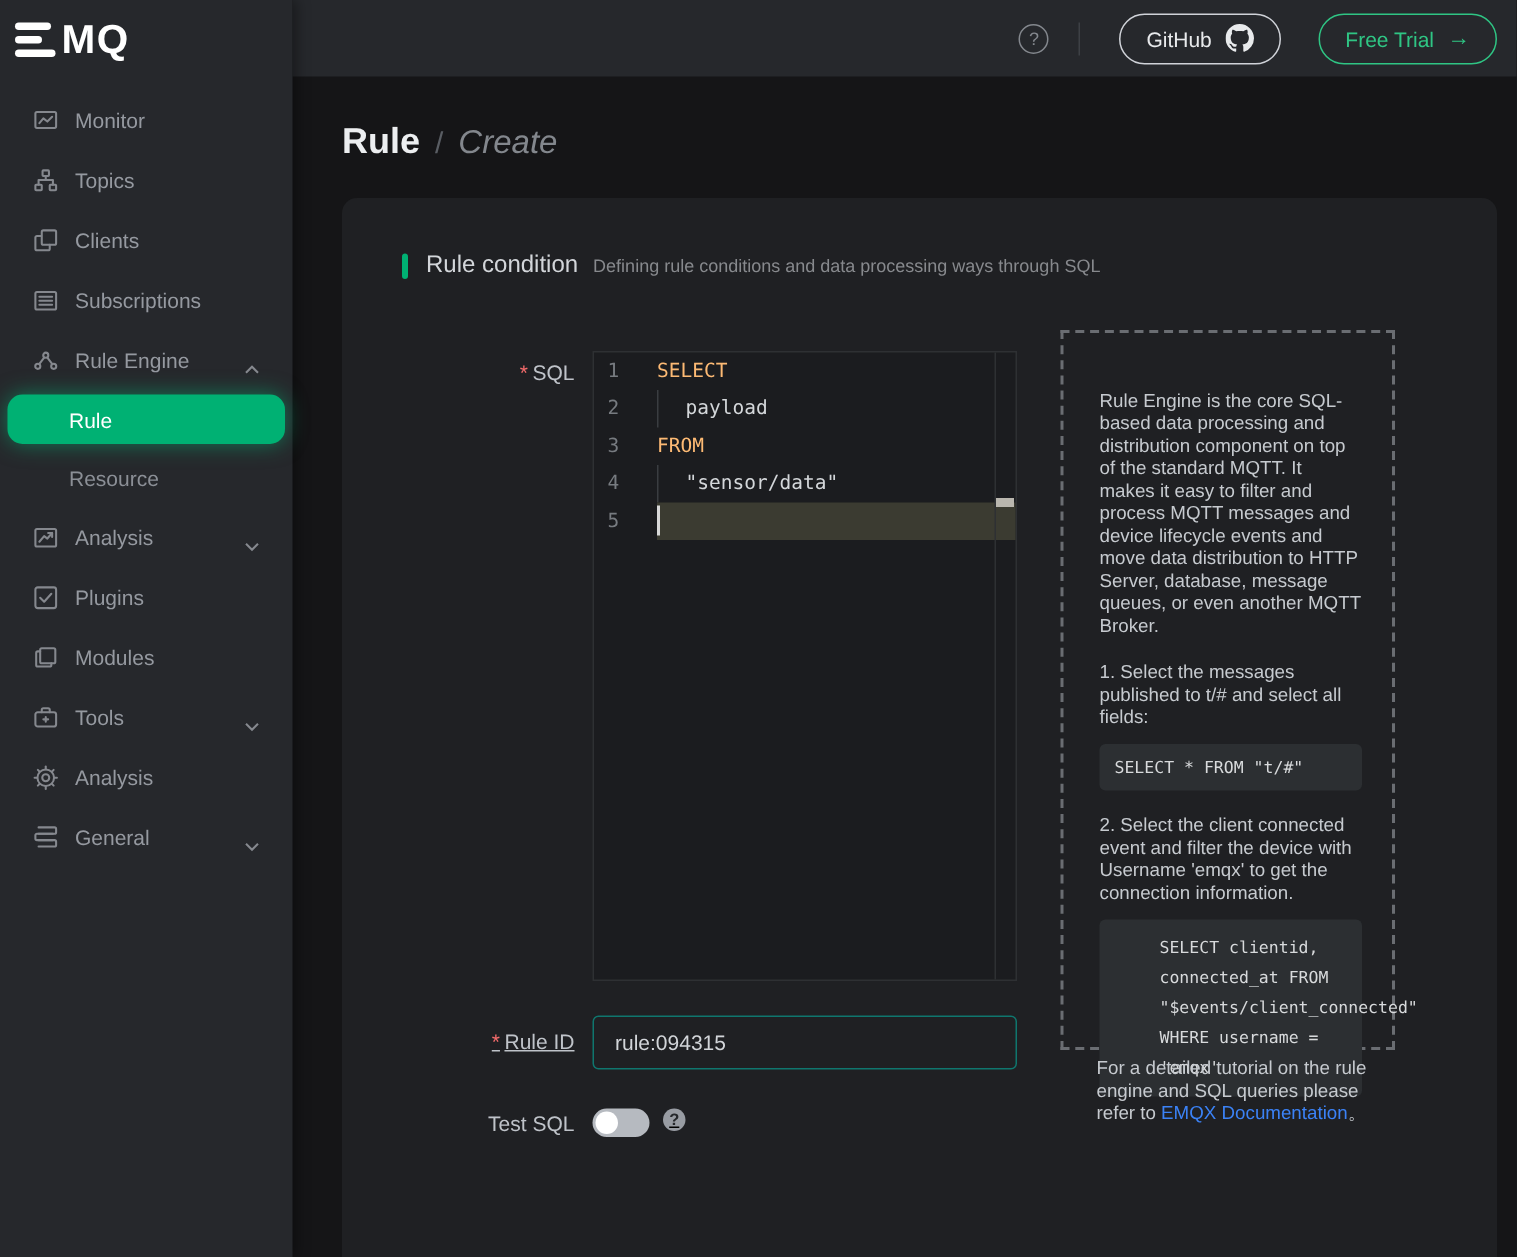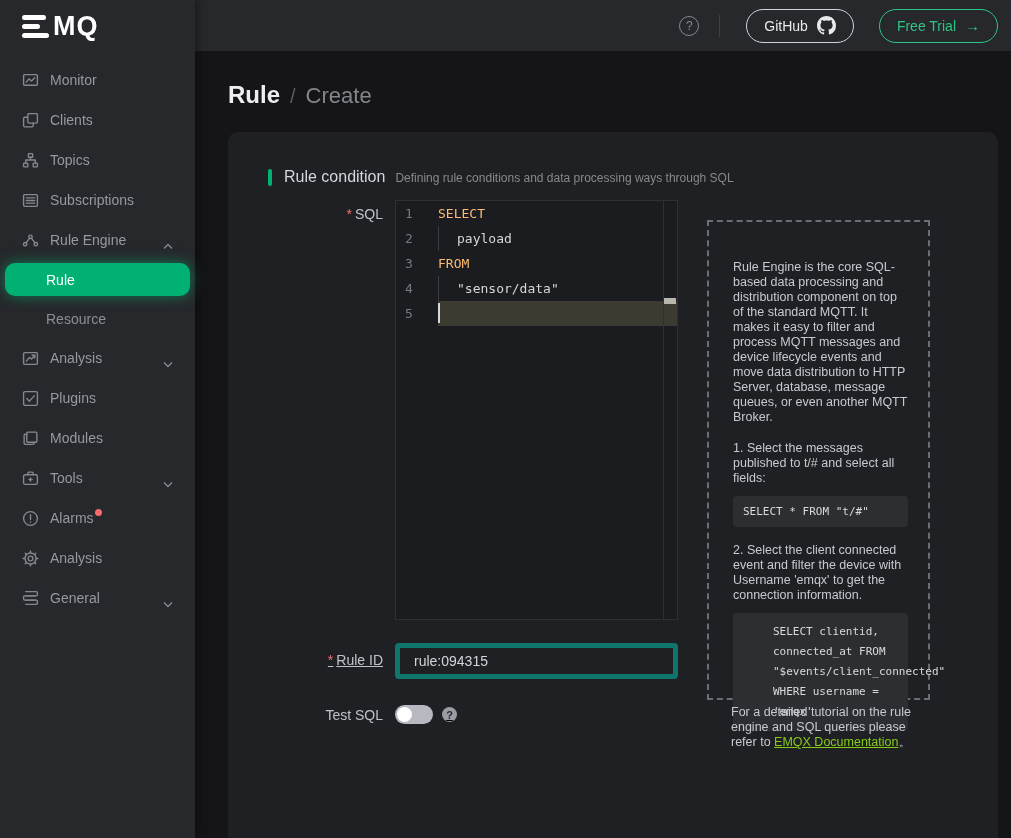--- a/index.html
+++ b/index.html
@@ -2,21 +2,21 @@
 <html><head>
 <meta charset="utf-8">
 <style>
   * { margin:0; padding:0; box-sizing:border-box; }
   html,body { width:1011px; height:838px; overflow:hidden; background:#151517;
               font-family:"Liberation Sans", sans-serif; }
 
   
   .sidebar { position:absolute; left:0; top:0; width:195px; height:838px;
              background:#26282c; z-index:5; box-shadow:3px 0 8px rgba(0,0,0,.35); }
-  .logo { height:52px; display:flex; align-items:center; padding-left:22px; gap:4px; }
+  .logo { height:52px; display:flex; align-items:center; padding-left:10px; gap:4px; }
   .logo-bars { display:flex; flex-direction:column; gap:4px; }
   .logo-bars i { display:block; height:5px; border-radius:2.5px; background:#fff; }
   .logo-bars i:nth-child(1){ width:24px; }
   .logo-bars i:nth-child(2){ width:18px; }
   .logo-bars i:nth-child(3){ width:27px; }
   .logo-text { color:#fff; font-size:27px; font-weight:700; letter-spacing:1px; line-height:1; }
   .nav { padding-top:8px; }
   .nav-item { height:40px; display:flex; align-items:center; padding:0 22px;
               color:#9599a0; font-size:14px; cursor:pointer; }
   .nav-item .icn { width:17px; height:17px; margin-right:11px; flex:0 0 17px; color:#85888e; }
@@ -44,32 +44,32 @@
   .github-btn { border:1.5px solid #cfd2d8; color:#e8eaec; }
   .github-btn .gh-icn svg { width:19px; height:19px; fill:#e8eaec; display:block; }
   .trial-btn { border:1.5px solid #2fc584; color:#2fc584; margin-left:25px;justify-content:flex-end; }
   .trial-btn .arrow { font-size:15px; }
 
   
   .main { position:absolute; left:195px; top:51px; right:0; bottom:0; }
   .breadcrumb { margin:30px 0 0 33px; display:flex; align-items:baseline; }
   .bc-current { color:#eceef0; font-size:24px; font-weight:600; }
   .bc-sep { color:#595d63; font-size:20px; margin:0 10px; }
-  .bc-page { color:#83878d; font-size:22px; }
+  .bc-page { color:#83878d; font-size:22px;font-style:italic; }
 
   .card { position:relative; margin:23px 13px 0 33px; width:770px; height:800px;
           background:#1f2023; border-radius:10px; padding-top:36px; }
 
   .section-header { display:flex; align-items:baseline; margin-left:40px; }
   .section-bar { width:4px; height:17px; border-radius:2px; background:#00b173;
                  align-self:center; margin-right:12px; }
   .section-title { color:#d3d6da; font-size:16px; }
   .section-subtitle { color:#87898d; font-size:12px; margin-left:10px; }
 
-  .form { margin-top:14px; }
+  .form { margin-top:48px; }
   .form-row { position:relative; margin-left:167px; }
   .form-label { position:absolute; right:calc(100% + 12px); white-space:nowrap;
                 color:#bfc3c9; font-size:14px; }
   .req { color:#f56c6c; margin-right:3px; }
 
   
   .editor { width:283px; height:420px; background:#1b1c1f; border:1px solid #2e3033;
             position:relative; font-family:"DejaVu Sans Mono", monospace; font-size:13px; }
   .editor-label { top:6px; }
   .ed-line { display:flex; height:25px; line-height:25px; position:relative; }
@@ -80,48 +80,48 @@
   .ed-line.active-line::after { content:""; position:absolute; left:42px; right:0; top:0;
             bottom:0; background:#3b3b31; }
   .cursor-bar { position:absolute; left:42px; top:2px; width:2px; height:20px;
             background:#d8d8d8; z-index:2; }
   .ed-scroll-col { position:absolute; top:0; right:0; width:14px; height:100%;
             border-left:1px solid #2e3033; }
   .ed-ruler-marker { position:absolute; right:1px; top:97px; width:12px; height:6px;
             background:#b9b6ae; }
 
   
-  .text-input { width:283px; height:36px; background:transparent; border:5px solid #0f766e;
+  .text-input { width:283px; height:36px; background:transparent; border:1px solid #0f766e;
             border-radius:4px; color:#d2d5d9; font-size:14px; padding:0 14px;
             font-family:"Liberation Sans", sans-serif; outline:none; }
   .text-input::placeholder { color:#55585e; }
   .row-ruleid { margin-top:23px; }
   .row-desc { margin-top:24px; }
   .row-ruleid .form-label, .row-desc .form-label { top:9px;text-decoration:underline; }
-  .row-toggle { margin-top:26px; display:flex; align-items:center;text-decoration:underline; }
+  .row-toggle { margin-top:26px; display:flex; align-items:flex-start;text-decoration:underline; }
   .row-toggle .form-label { top:2px; }
   .toggle { width:38px; height:19px; border-radius:10px; background:#b6bac0;
             position:relative; cursor:pointer; }
   .toggle-knob { position:absolute; left:2px; top:2px; width:15px; height:15px;
             border-radius:50%; background:#fff; }
   .toggle-help { width:15px; height:15px; border-radius:50%; background:#989ca3;
             color:#26282c; font-size:11px; font-weight:700; display:flex;
             align-items:center; justify-content:center; margin-left:9px; cursor:pointer; }
 
   
   .help-panel { position:absolute; left:479px; top:88px; width:223px; height:480px;
             border:2px dashed #6a6d72; padding:38px 20px 0 24px; }
   .hp-text { color:#c6cacf; font-size:12.5px; line-height:15px; }
   .hp-step { margin-top:16px; }
   .hp-code { background:#2c2f32; border-radius:4px; margin-top:10px; padding:9px 10px;
             font-family:"DejaVu Sans Mono", monospace; font-size:11px; color:#d8dadc; }
   .hp-code2 { line-height:20px;padding-left:40px; }
   .hp-footer { position:absolute; left:503px; top:573px; width:185px;
             color:#c6cacf; font-size:12.5px; line-height:15px; }
-  .hp-link { color:#84cc16; cursor:pointer;text-decoration:underline; }
+  .hp-link { color:#3b82f6; cursor:pointer; }
 </style>
 </head>
 <body>
 
 <div class="app">
 
   <aside class="sidebar">
     <div class="logo">
       <span class="logo-bars">
           <i></i>
@@ -135,38 +135,38 @@
       <div class="nav-item">
         <span class="icn"><svg viewBox="0 0 16 16">
               <rect x="1.5" y="2.5" width="13" height="10" rx="1"></rect>
               <polyline points="4,9.5 6.5,6.5 9,8.5 12,5.5"></polyline>
             </svg></span>
         <span>Monitor</span>
       </div>
 
       <div class="nav-item">
         <span class="icn"><svg viewBox="0 0 16 16">
-              <rect x="5.5" y="1.5" width="9" height="9" rx="1"></rect>
-              <path d="M10.5,10.5 v2.5 a1,1 0 0 1 -1,1 h-7 a1,1 0 0 1 -1,-1 v-7 a1,1 0 0 1 1,-1 h2.5"></path>
-            </svg></span>
-        <span>Clients</span>
-      </div>
-
-      <div class="nav-item">
-        <span class="icn"><svg viewBox="0 0 16 16">
               <rect x="6" y="1.5" width="4" height="3.5" rx=".5"></rect>
               <rect x="1.5" y="10.5" width="4" height="3.5" rx=".5"></rect>
               <rect x="10.5" y="10.5" width="4" height="3.5" rx=".5"></rect>
               <path d="M8,5 v2.5 M3.5,10.5 v-3 h9 v3"></path>
             </svg></span>
         <span>Topics</span>
       </div>
 
       <div class="nav-item">
         <span class="icn"><svg viewBox="0 0 16 16">
+              <rect x="5.5" y="1.5" width="9" height="9" rx="1"></rect>
+              <path d="M10.5,10.5 v2.5 a1,1 0 0 1 -1,1 h-7 a1,1 0 0 1 -1,-1 v-7 a1,1 0 0 1 1,-1 h2.5"></path>
+            </svg></span>
+        <span>Clients</span>
+      </div>
+
+      <div class="nav-item">
+        <span class="icn"><svg viewBox="0 0 16 16">
               <rect x="1.5" y="2.5" width="13" height="11" rx="1"></rect>
               <line x1="4" y1="5.5" x2="12" y2="5.5"></line>
               <line x1="4" y1="8" x2="12" y2="8"></line>
               <line x1="4" y1="10.5" x2="12" y2="10.5"></line>
             </svg></span>
         <span>Subscriptions</span>
       </div>
 
       <div class="nav-item">
         <span class="icn"><svg viewBox="0 0 16 16">
@@ -221,29 +221,20 @@
               <rect x="1.5" y="4.5" width="13" height="9" rx="1.5"></rect>
               <path d="M5.5,4.5 v-1.5 a1,1 0 0 1 1,-1 h3 a1,1 0 0 1 1,1 v1.5"></path>
               <path d="M8,7.5 v3 M6.5,9 h3"></path>
             </svg></span>
         <span>Tools</span>
         <span class="chev"><svg viewBox="0 0 10 7">
               <polyline points="1,1.5 5,5.5 9,1.5"></polyline>
             </svg></span>
       </div>
 
-      <div class="nav-item">
-        <span class="icn"><svg viewBox="0 0 16 16">
-              <circle cx="8" cy="8" r="6.5"></circle>
-              <line x1="8" y1="4.5" x2="8" y2="9"></line>
-              <line x1="8" y1="11.2" x2="8" y2="11.6"></line>
-            </svg></span>
-        <span>Alarms</span>
-        <span class="badge-dot"></span>
-      </div>
 
       <div class="nav-item">
         <span class="icn"><svg viewBox="0 0 16 16">
               <circle cx="8" cy="8" r="2.2"></circle>
               <circle cx="8" cy="8" r="5.2"></circle>
               <g>
                 <line x1="8" y1="1" x2="8" y2="2.6"></line>
                 <line x1="8" y1="13.4" x2="8" y2="15"></line>
                 <line x1="1" y1="8" x2="2.6" y2="8"></line>
                 <line x1="13.4" y1="8" x2="15" y2="8"></line>

